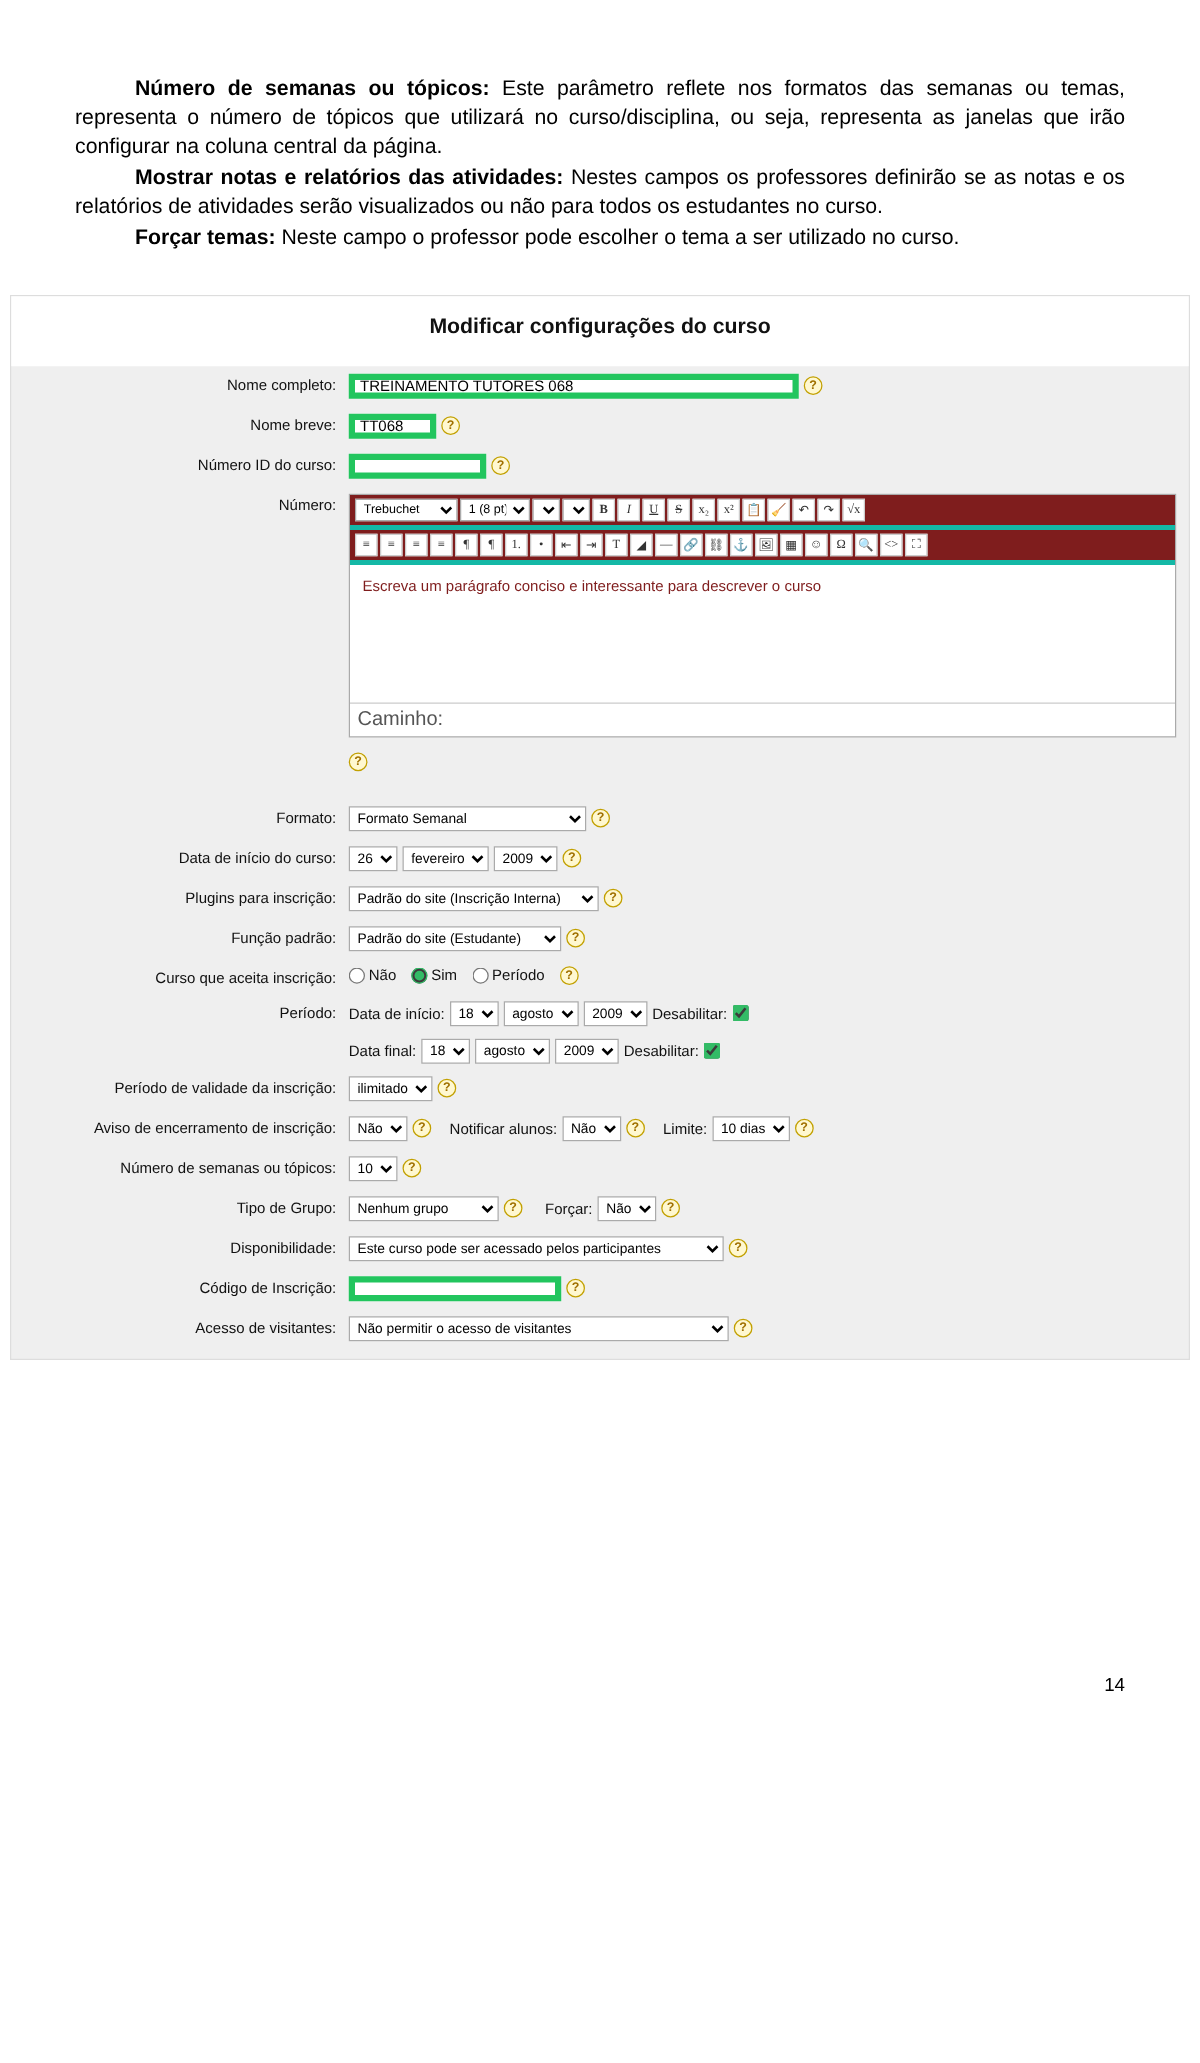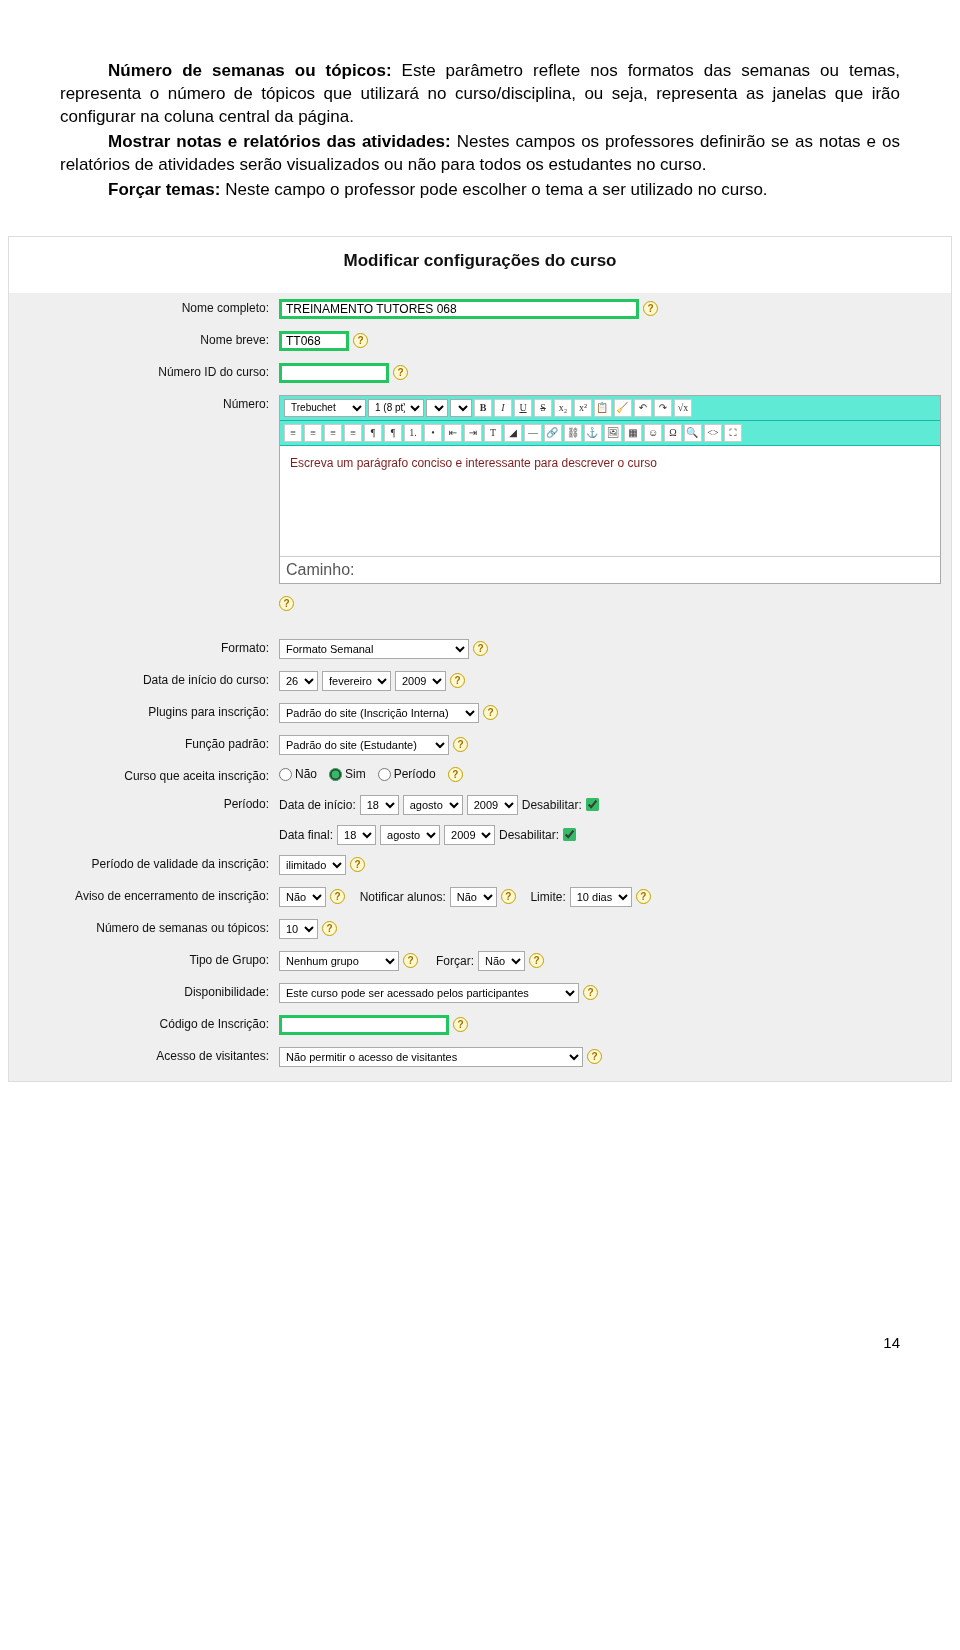--- a/index.html
+++ b/index.html
@@ -6,27 +6,27 @@
   body { font-family: Arial, Helvetica, sans-serif; background: #fff; color: #000; width: 960px; }
   .doc-text { padding: 60px 60px 20px 60px; font-size: 17px; line-height: 1.35; text-align: justify; }
   .doc-text p { margin-bottom: 2px; text-indent: 48px; }
   .doc-text b { font-weight: bold; }
 
   .form-panel { background: #efefef; margin: 12px 8px 42px 8px; border: 1px solid #ddd; font-size: 12px; color: #111; }
   .panel-title { text-align: center; font-size: 17px; font-weight: bold; padding: 14px 0 22px 0; background: #fff; }
   .row { display: flex; align-items: flex-start; padding: 6px 10px; }
   .row .lbl { width: 260px; text-align: right; padding-right: 10px; padding-top: 2px; font-size: 12px; }
   .row .ctrl { flex: 1; display: flex; align-items: center; flex-wrap: wrap; gap: 4px; }
-  input[type=text] { background: #fff; border: 3px solid #22c55e; padding: 2px 4px; font-size: 12px; height: 20px; }
+  input[type=text] { background: #fff; border: 5px solid #22c55e; padding: 2px 4px; font-size: 12px; height: 20px; }
   select { background: #fff; border: 1px solid #aaa; font-size: 11px; padding: 1px 2px; height: 20px; }
   
   .help-icon { display:inline-flex; width:15px; height:15px; border:1px solid #c2a000; background:#fff8d0; border-radius:50%; align-items:center; justify-content:center; font-size:10px; color:#a07000; font-weight:bold; cursor:pointer; }
   
   .editor-wrap { flex:1; display:flex; flex-direction:column; border:1px solid #aaa; background:#fff; }
-  .toolbar-row { display:flex; align-items:center; gap:2px; padding:3px 4px; border-bottom:1px solid #14b8a6; background:#5eead4; flex-wrap:nowrap; overflow:hidden; }
+  .toolbar-row { display:flex; align-items:center; gap:2px; padding:3px 4px; border-bottom:4px solid #14b8a6; background:#7f1d1d; flex-wrap:nowrap; overflow:hidden; }
   .tb-sel { font-size:10px; height:18px; }
   .tb-btn { width:18px; height:18px; border:1px solid #ccc; background:#fff; display:inline-flex; align-items:center; justify-content:center; font-size:10px; font-family: "Times New Roman", serif; cursor:pointer; color:#333; }
   .editor-body { min-height: 110px; padding: 10px; font-size: 12px; color:#7f1d1d; }
   .editor-path { font-size:16px; color:#555; padding:4px 6px; border-top:1px solid #ccc; }
   
   .subline { padding-left: 270px; display:flex; align-items:center; gap:4px; padding-top:4px; padding-bottom:4px; }
   
   .radio-wrap { display:inline-flex; align-items:center; gap:3px; margin-right:8px; }
   input[type=radio] { accent-color:#3b6; }
   input[type=checkbox] { accent-color:#3b6; }

